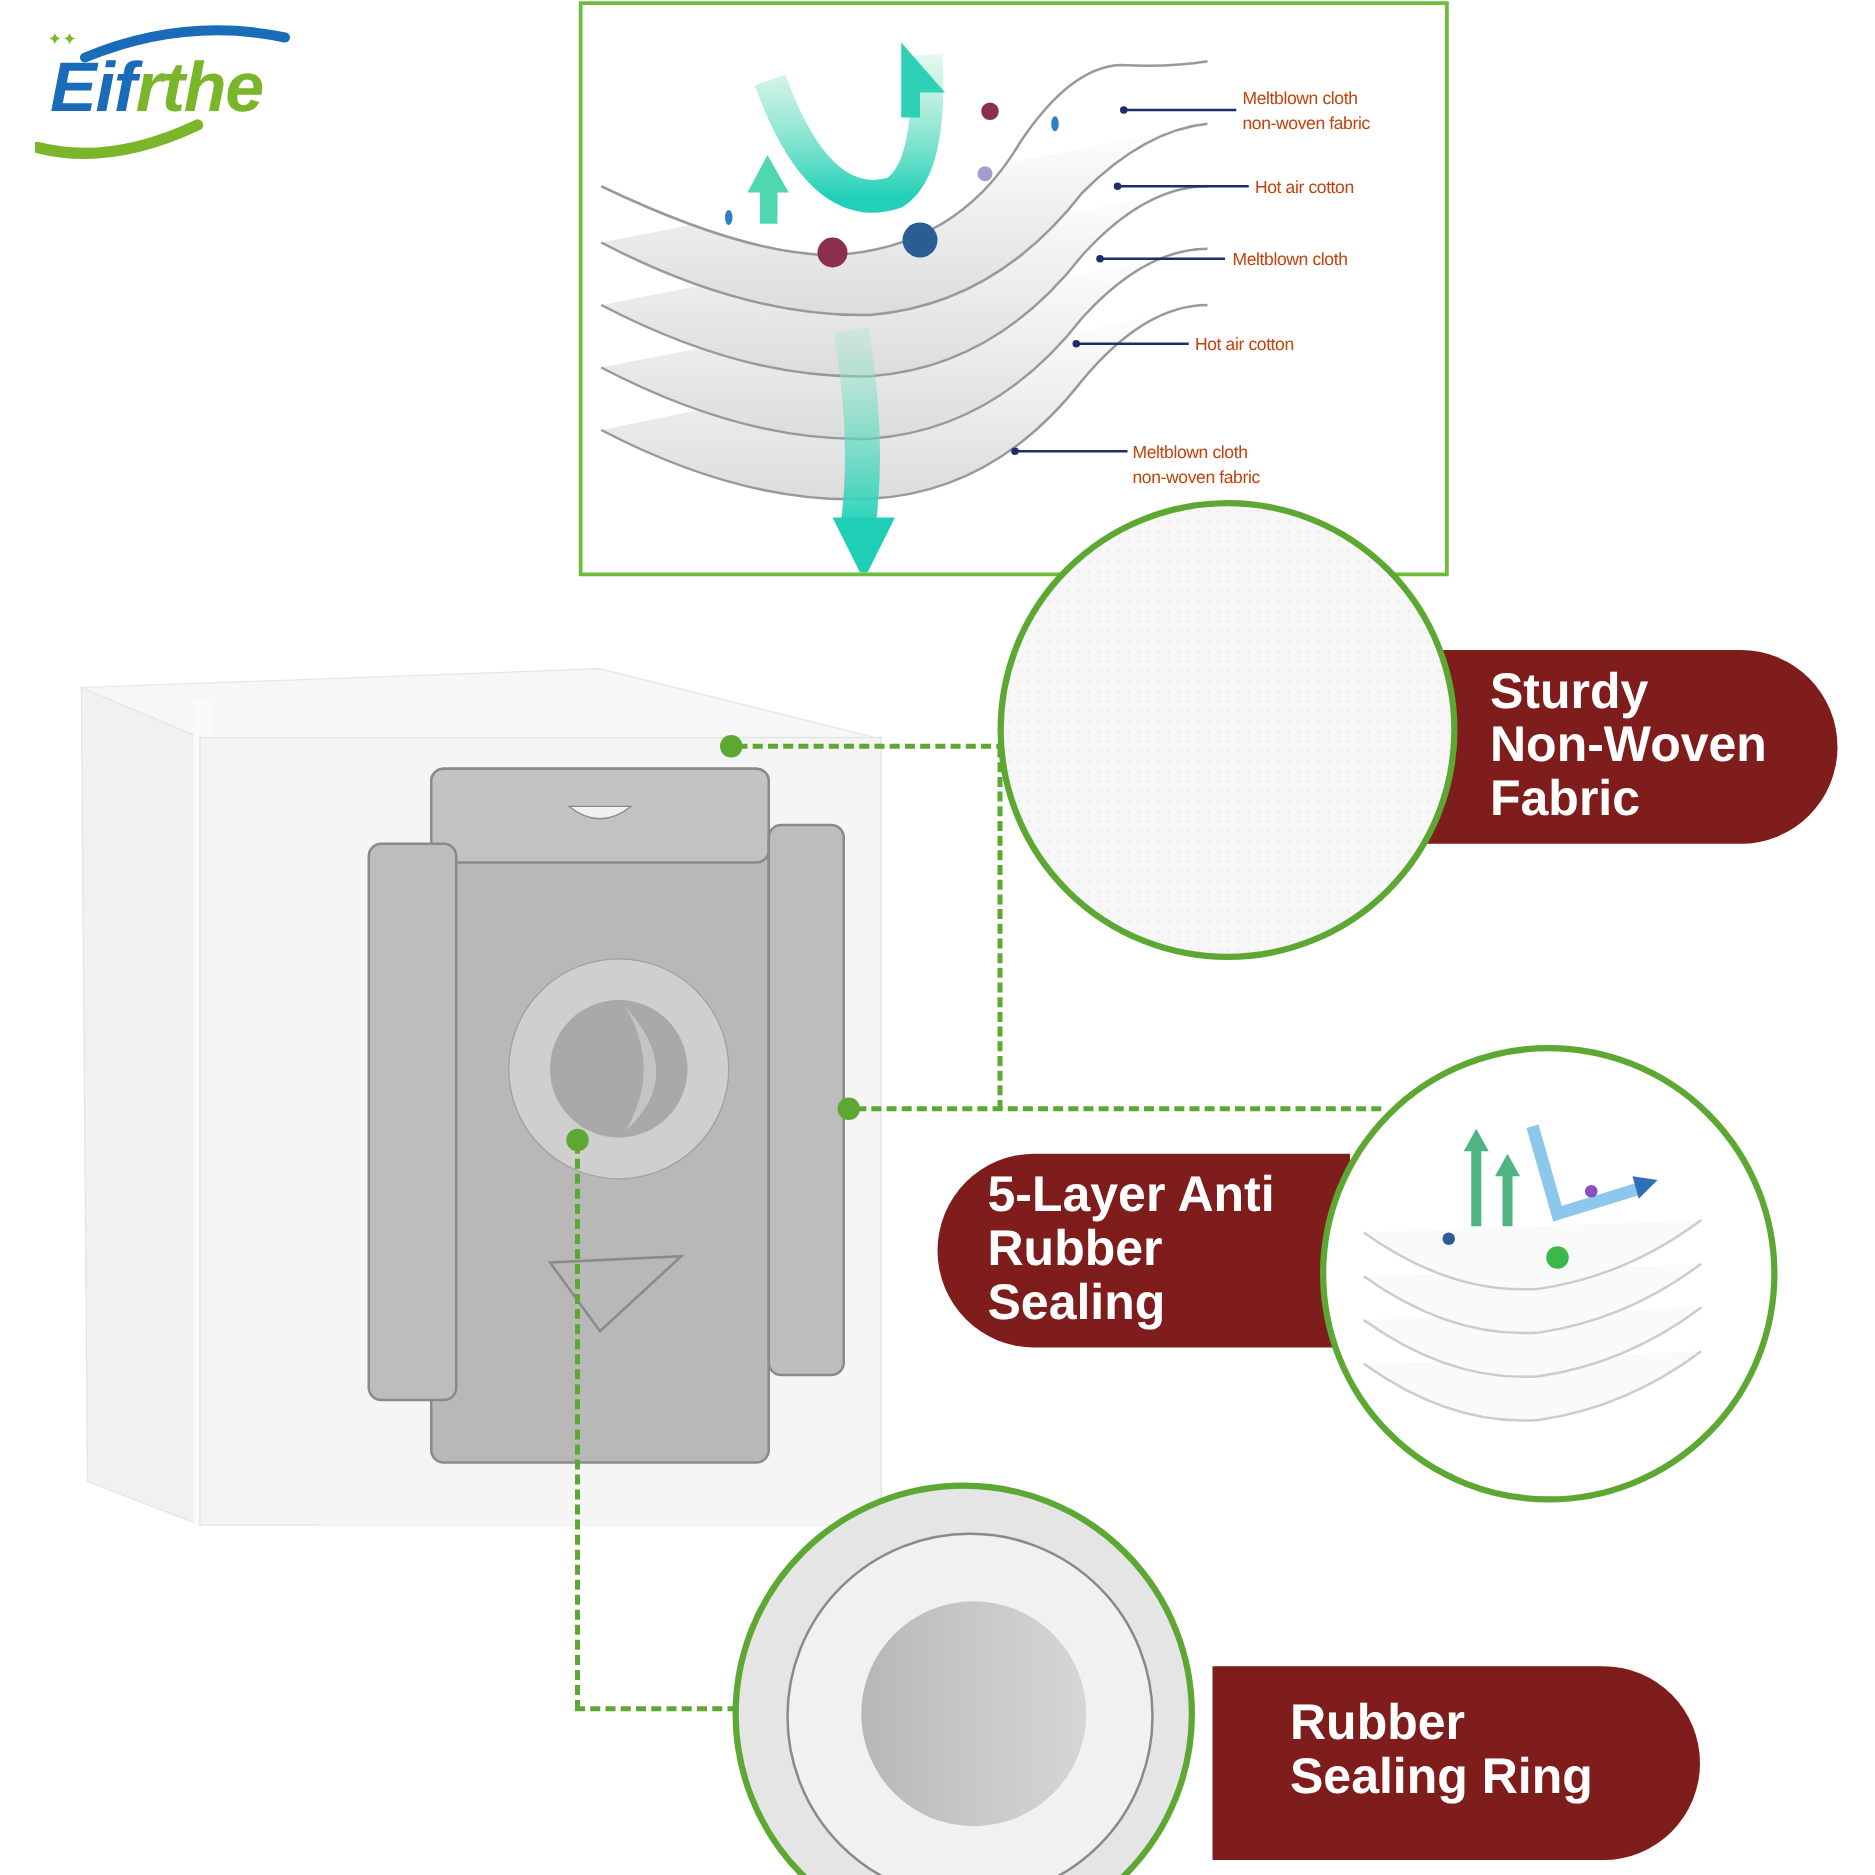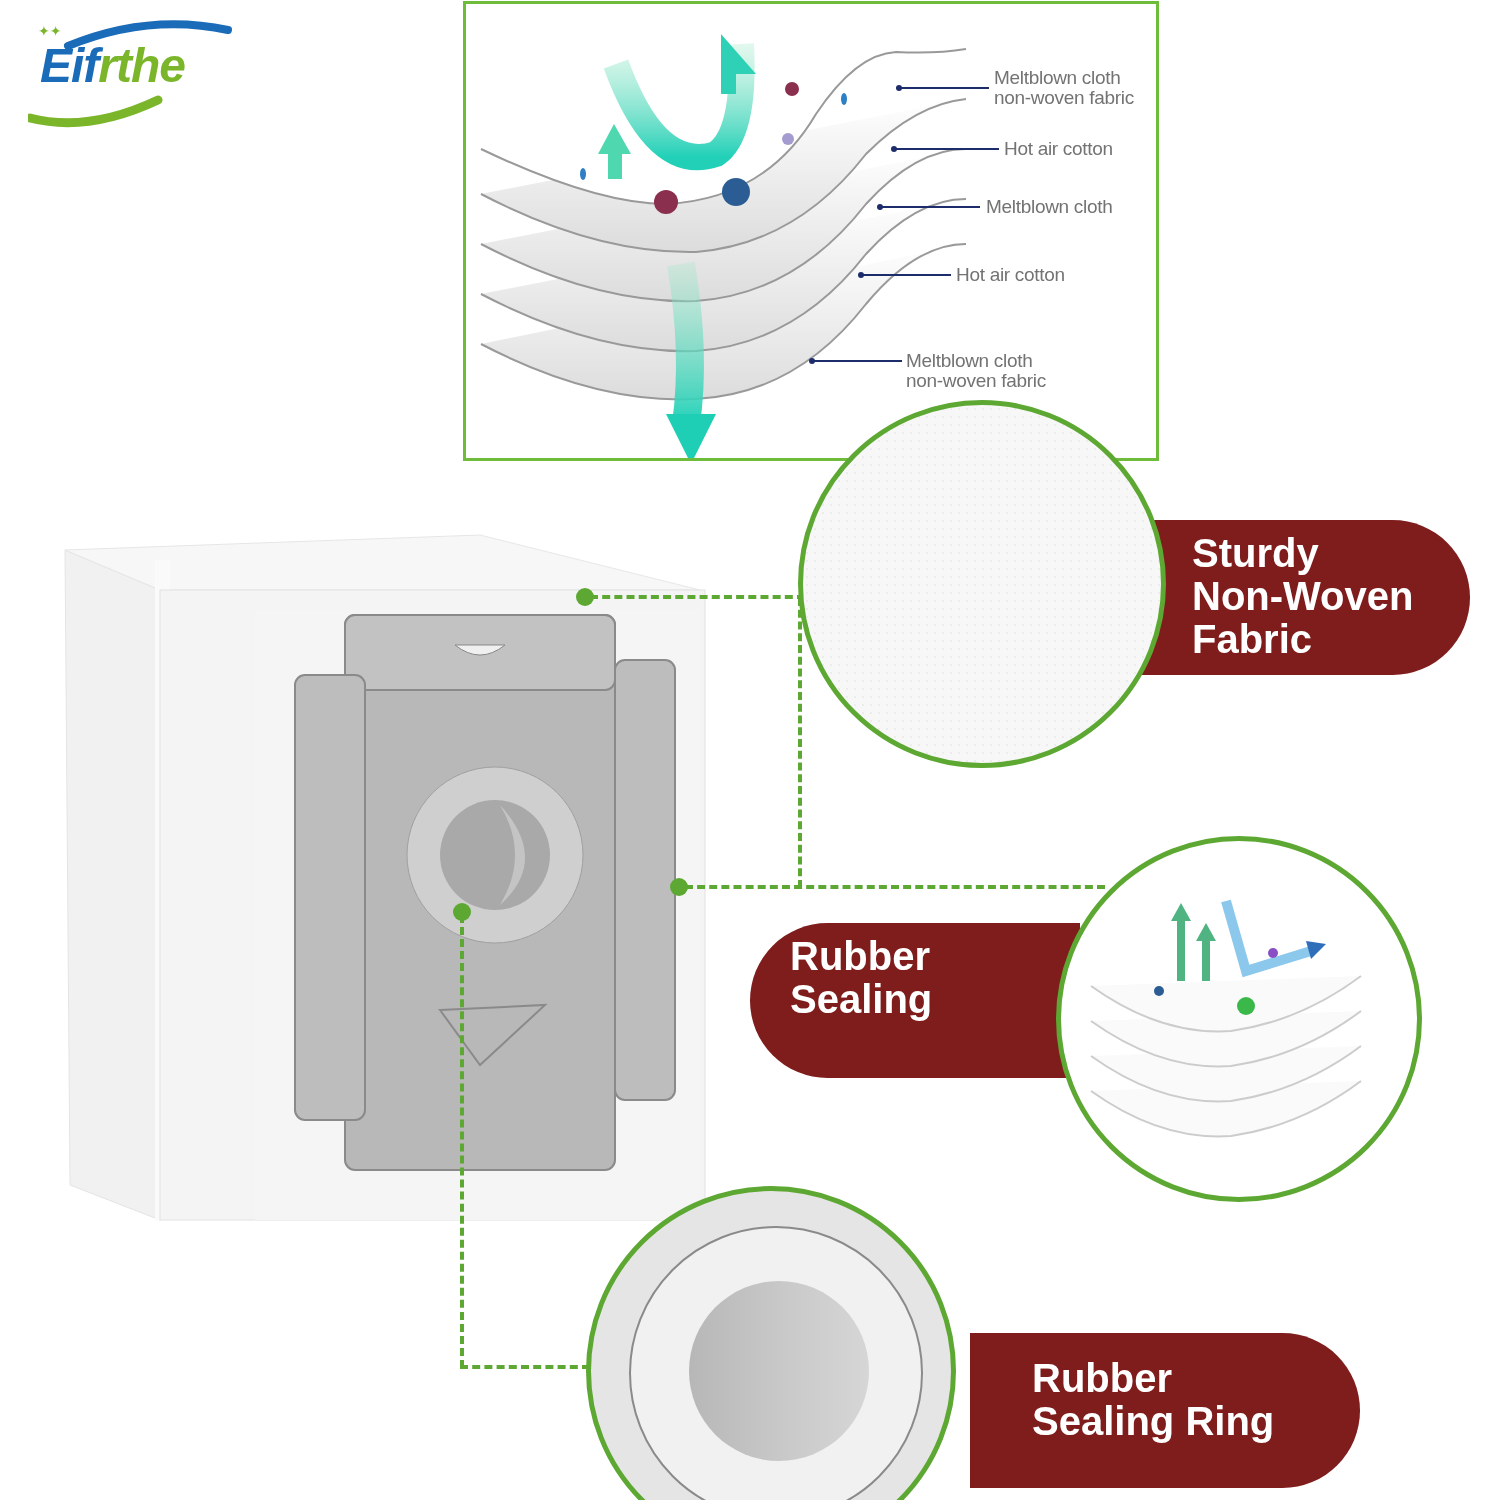--- a/index.html
+++ b/index.html
@@ -1,27 +1,27 @@
 <!DOCTYPE html>
 <html><head>
 <meta charset="utf-8">
 <style>
   html, body { margin:0; padding:0; background:#ffffff; }
   body { width:1500px; height:1500px; position:relative; overflow:hidden; font-family:"Liberation Sans", sans-serif; }
   .abs { position:absolute; }
 
   
   .logo { left:28px; top:8px; width:240px; height:125px; }
-  .logo-text { position:absolute; left:12px; top:34px; font-size:48px; font-weight:bold; font-style:italic; letter-spacing:-1px; line-height:1; }
+  .logo-text { position:absolute; left:12px; top:34px; font-size:56px; font-weight:bold; font-style:italic; letter-spacing:-1px; line-height:1; }
   .logo-text .b { color:#1a6bb8; }
   .logo-text .g { color:#7ab52a; }
 
   
   .diagram { left:463px; top:1px; width:696px; height:460px; border:3px solid #6fbb3a; box-sizing:border-box; background:#fff; overflow:hidden; }
-  .layer-label { position:absolute; color:#737373; font-size:19px; line-height:20px; letter-spacing:-0.3px; }
+  .layer-label { position:absolute; color:#c2410c; font-size:14px; line-height:20px; letter-spacing:-0.3px; }
   .leader { position:absolute; height:2px; background:#1d2c6b; }
   .leader::before { content:""; position:absolute; left:-3px; top:-2px; width:6px; height:6px; border-radius:50%; background:#1d2c6b; }
 
   
   .circle { border:5px solid #5da832; border-radius:50%; box-sizing:border-box; overflow:hidden; background:#fff; }
 
   
   .pill { background:#7f1d1d; color:#fff; font-weight:bold; font-size:40px; line-height:43px; box-sizing:border-box; }
   .pill-right { border-radius:0 120px 120px 0; }
   .pill-left { border-radius:120px 0 0 120px; }
@@ -127,20 +127,21 @@
 <div class="dash-h" style="left:460px;top:1365px;width:130px;"></div>
 
 <div class="abs pill pill-right" style="left:1130px;top:520px;width:340px;height:155px;padding:12px 0 0 62px;">
   <div>Sturdy</div>
   <div>Non-Woven</div>
   <div>Fabric</div>
 </div>
 <div class="abs circle" style="left:798px;top:400px;width:368px;height:368px;background:radial-gradient(#ececec 1px, transparent 1.5px) 0 0/8px 8px, #f7f7f7;"></div>
 
 <div class="abs pill pill-left" style="left:750px;top:923px;width:330px;height:155px;padding:12px 0 0 40px;">
+  <div>5-Layer Anti</div>
   <div>Rubber</div>
   <div>Sealing</div>
 </div>
 <div class="abs circle" style="left:1056px;top:836px;width:366px;height:366px;">
   <svg width="356" height="356" viewBox="0 0 356 356">
     <path d="M30 250 Q100 300 170 295 Q240 285 300 240" fill="#fafafa" stroke="#ccc" stroke-width="2"></path>
     <path d="M30 215 Q100 265 170 260 Q240 250 300 205" fill="#fafafa" stroke="#ccc" stroke-width="2"></path>
     <path d="M30 180 Q100 230 170 225 Q240 215 300 170" fill="#fafafa" stroke="#ccc" stroke-width="2"></path>
     <path d="M30 145 Q100 195 170 190 Q240 180 300 135" fill="#fafafa" stroke="#ccc" stroke-width="2"></path>
     <path d="M120 140 L120 75" stroke="#4fb382" stroke-width="8"></path>

